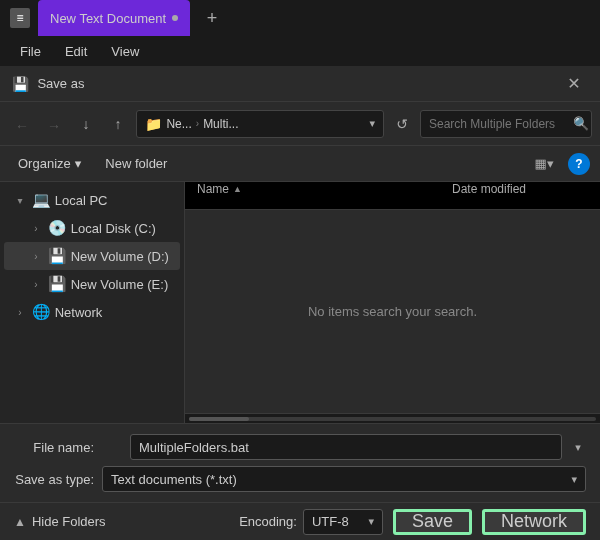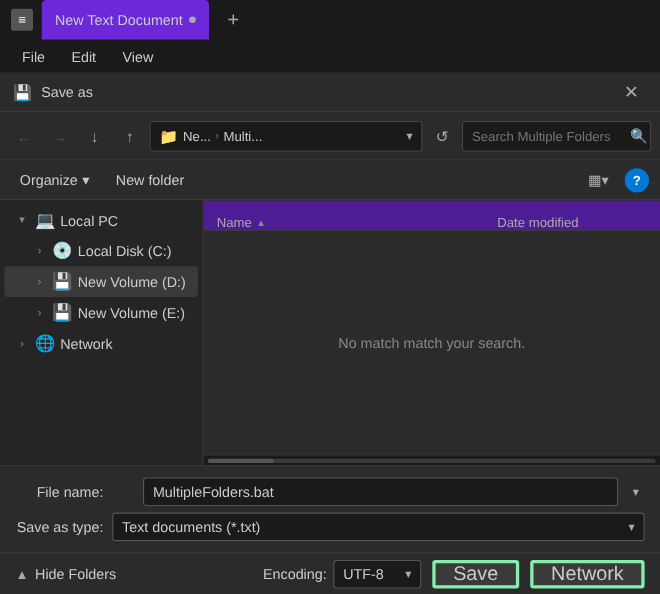--- a/index.html
+++ b/index.html
@@ -257,23 +257,23 @@
 
     
     .file-area {
       flex: 1;
       display: flex;
       flex-direction: column;
       overflow: hidden;
     }
     .file-header {
       height: 28px;
-      background: #4c1d95;
-      display: flex;
-      align-items: flex-end;
+      background: #000000;
+      display: flex;
+      align-items: flex-start;
       border-bottom: 1px solid #3a3a3a;
     }
     .file-header-name {
       flex: 1;
       padding: 0 12px;
       font-size: 12px;
       color: #aaa;
       display: flex;
       align-items: center;
       gap: 4px;
@@ -525,21 +525,21 @@
 
     <div class="file-area">
       <div class="file-header">
         <div class="file-header-name">
           <span>Name</span>
           <span style="font-size:9px; color:#888;">▲</span>
         </div>
         <div class="file-header-date">Date modified</div>
       </div>
       <div class="file-content">
-        <span>No match match your search.</span>
+        <span>No items search your search.</span>
       </div>
       <div class="scrollbar-h">
         <div class="scrollbar-track">
           <div class="scrollbar-thumb"></div>
         </div>
       </div>
     </div>
 
   </div>
 

